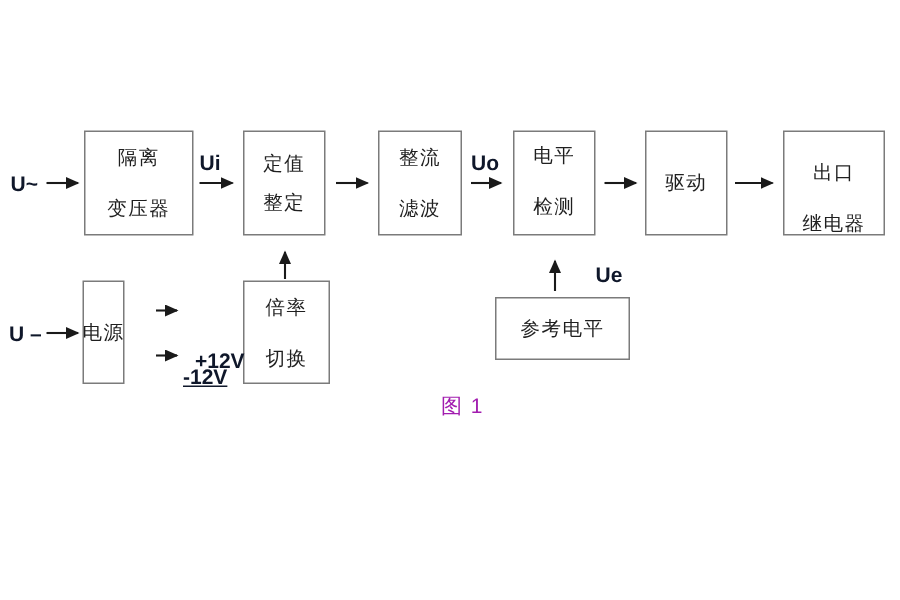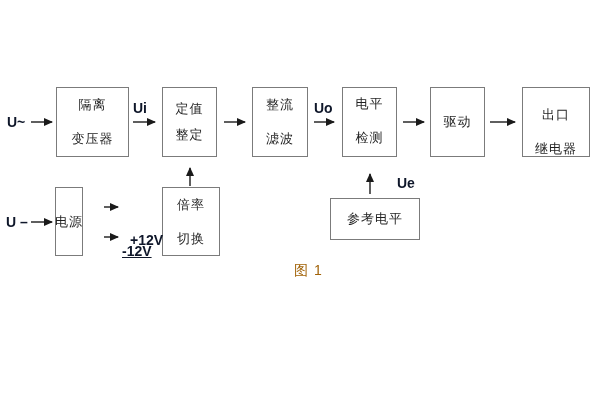--- a/index.html
+++ b/index.html
@@ -35,21 +35,21 @@
   .sig {
     position: absolute;
     color: #0f172a;
     font-size: 14px;
     font-weight: 600;
     line-height: 16px;
     white-space: nowrap;
   }
   .caption {
     position: absolute;
-    color: #a16207;
+    color: #a21caf;
     font-size: 14px;
     font-weight: 400;
     letter-spacing: 1px;
     line-height: 16px;
   }
   svg.connectors {
     position: absolute;
     left: 0; top: 0;
     width: 600px; height: 400px;
     pointer-events: none;

